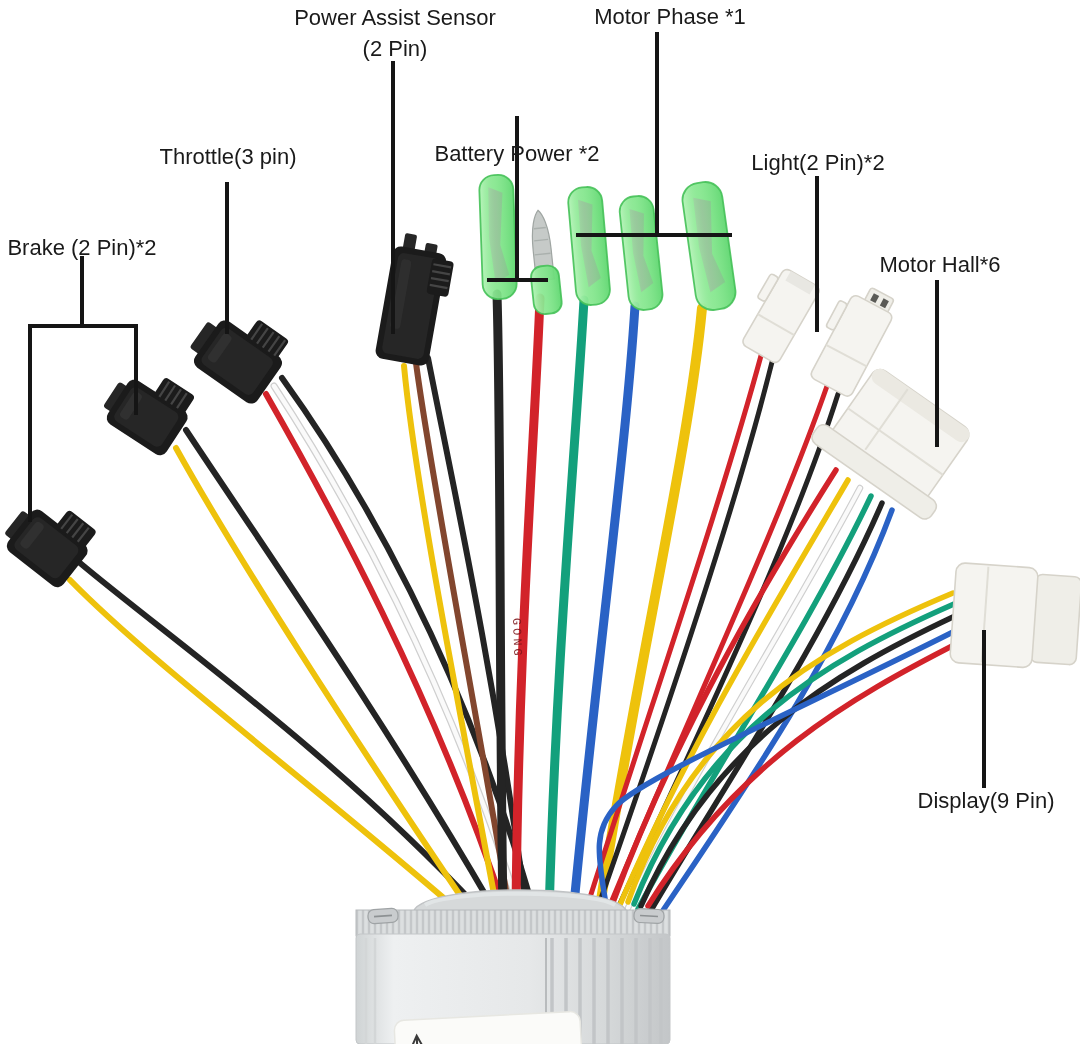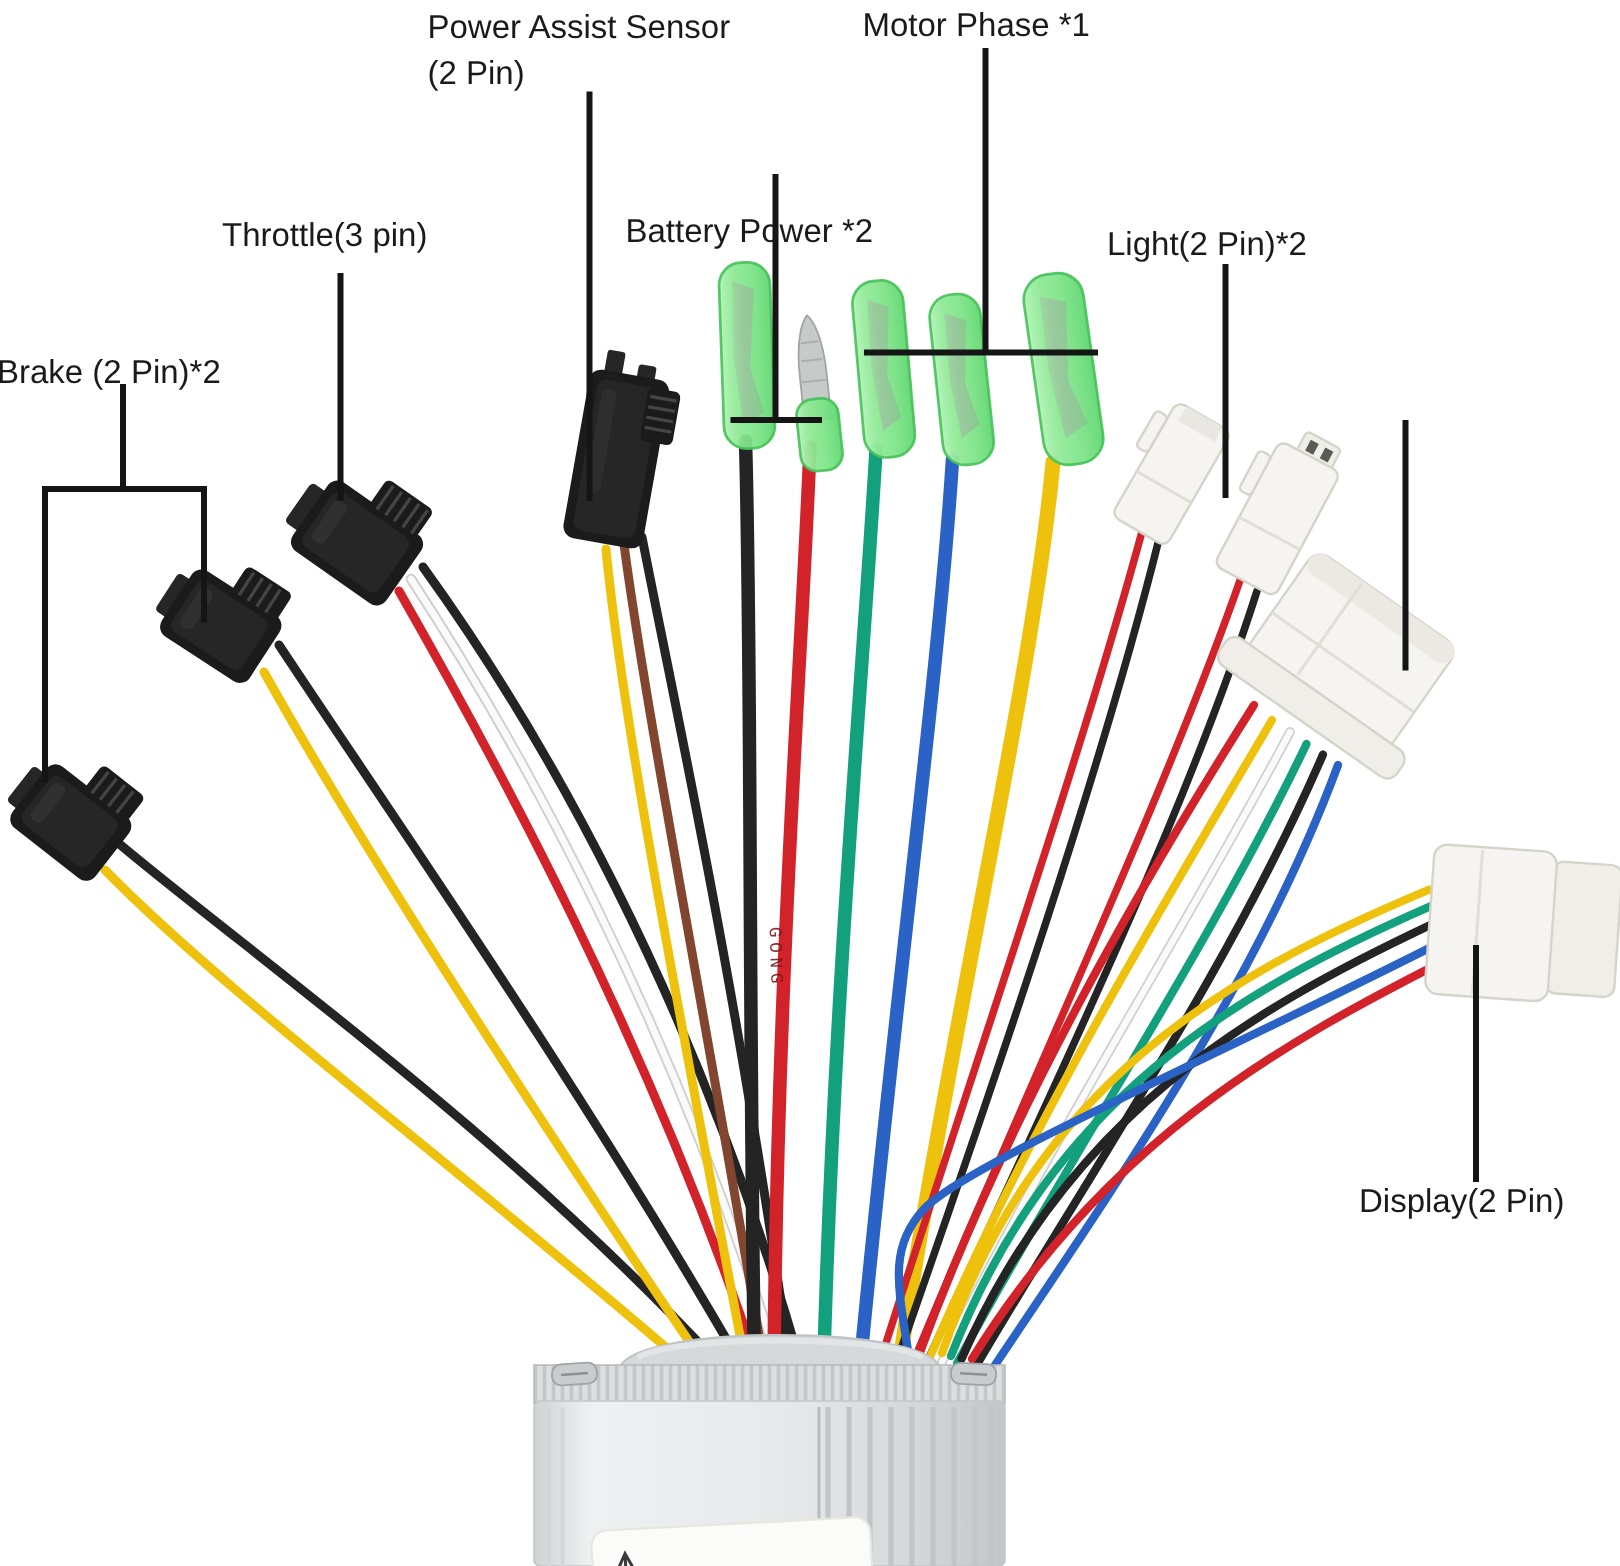--- a/index.html
+++ b/index.html
@@ -1,19 +1,19 @@
 <!DOCTYPE html>
 <html style="--label-text: #1a1a1a; --leader-line: #151515; --wire-yellow: #eec20c; --wire-red: #d2232a; --wire-black: #242424; --wire-white: #fafafa; --wire-teal: #13a07c; --wire-blue: #2a62c5; --wire-brown: #82462e; --bullet-green: #86e88e; --connector-black: #1b1b1b; --connector-white: #f5f4f0; --controller-silver: #e2e4e5;"><head>
 <meta charset="utf-8">
 <style>
   html,body{margin:0;padding:0;background:#ffffff;width:1080px;height:1044px;overflow:hidden;}
   #stage{position:relative;width:1080px;height:1044px;background:#fff;}
   #scene{position:absolute;left:0;top:0;}
   .lbl{position:absolute;font-family:"Liberation Sans",sans-serif;font-size:22px;line-height:31px;
-       color:var(--label-text,#1a1a1a);white-space:nowrap;}
+       color:var(--label-text,#1a1a1a);text-align:center;white-space:nowrap;}
   .wire{fill:none;stroke-linecap:round;}
   .w-yellow{stroke:var(--wire-yellow,#eec20c);}
   .w-red{stroke:var(--wire-red,#d2232a);}
   .w-black{stroke:var(--wire-black,#242424);}
   .w-teal{stroke:var(--wire-teal,#13a07c);}
   .w-blue{stroke:var(--wire-blue,#2a62c5);}
   .w-brown{stroke:var(--wire-brown,#82462e);}
   .w-white{stroke:var(--wire-white,#fafafa);}
   .w-case{stroke:#cfcfcf;}
   .cblk{fill:var(--connector-black,#1b1b1b);}
@@ -248,15 +248,16 @@
 
 <div class="lbl" style="left:285px;top:2px;width:220px;">
   <div>Power Assist Sensor</div>
   <div>(2 Pin)</div>
 </div>
 <div class="lbl" style="left:575px;top:1px;width:190px;">Motor Phase *1</div>
 <div class="lbl" style="left:417px;top:90px;width:200px;margin-top:48px;">Battery Power *2</div>
 <div class="lbl" style="left:148px;top:141px;width:160px;">Throttle(3 pin)</div>
 <div class="lbl" style="left:738px;top:147px;width:160px;">Light(2 Pin)*2</div>
 <div class="lbl" style="left:-2px;top:232px;width:168px;">Brake (2 Pin)*2</div>
-<div class="lbl" style="left:906px;top:785px;width:160px;">Display(2 Pin)</div>
+<div class="lbl" style="left:862px;top:249px;width:156px;">Motor Hall*6</div>
+<div class="lbl" style="left:906px;top:785px;width:160px;">Display(9 Pin)</div>
 
 </div>
 
 </body></html>

